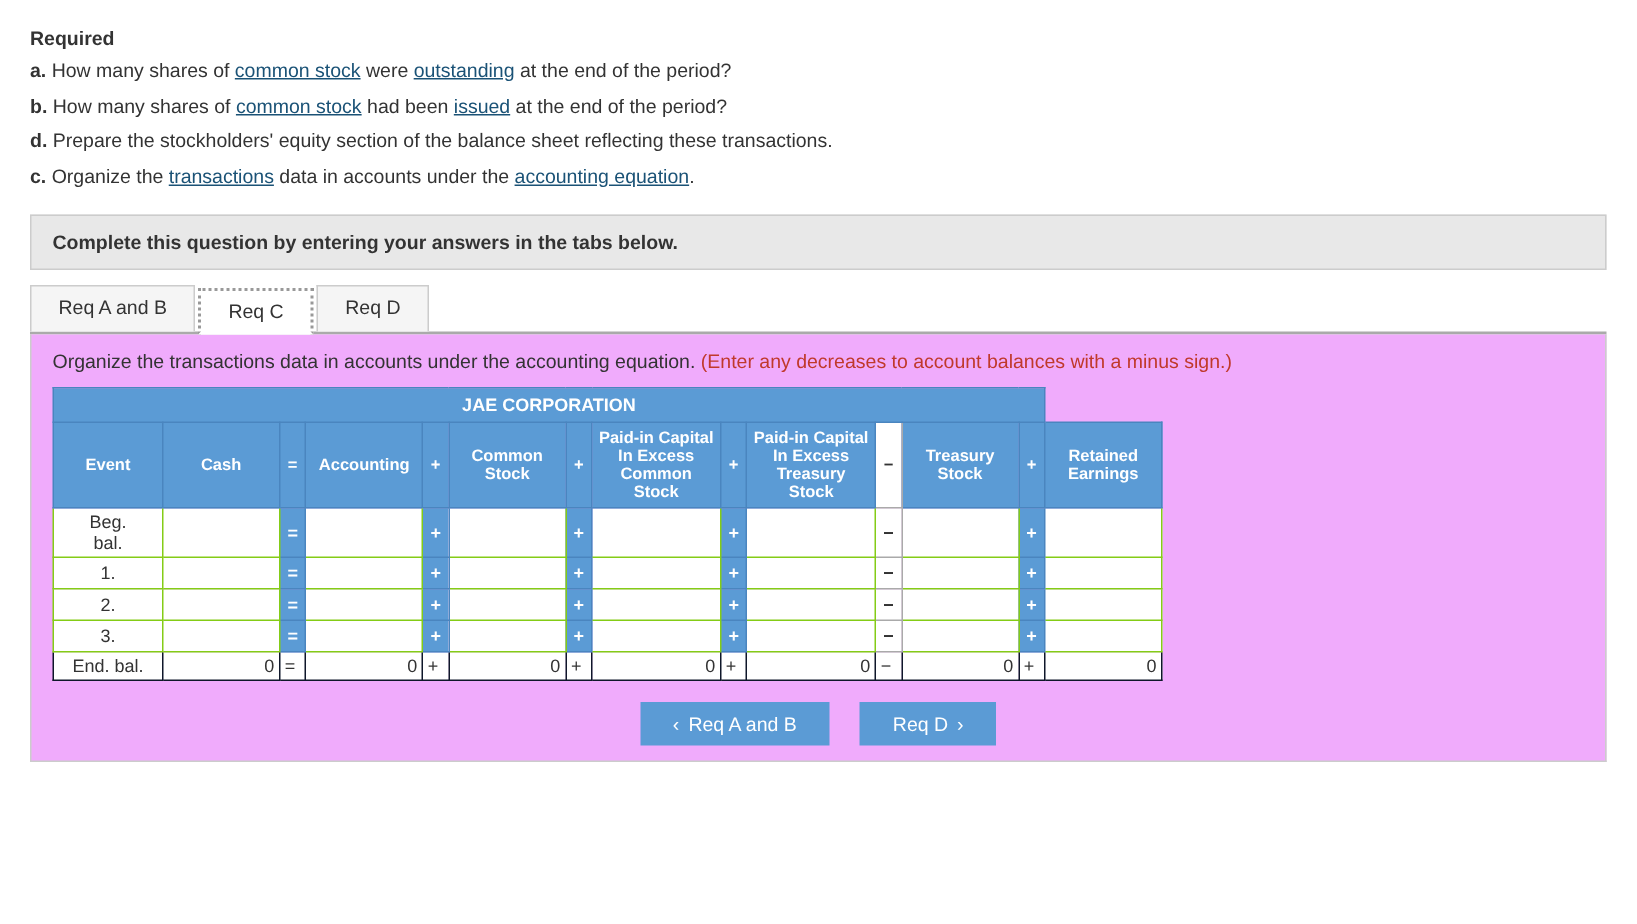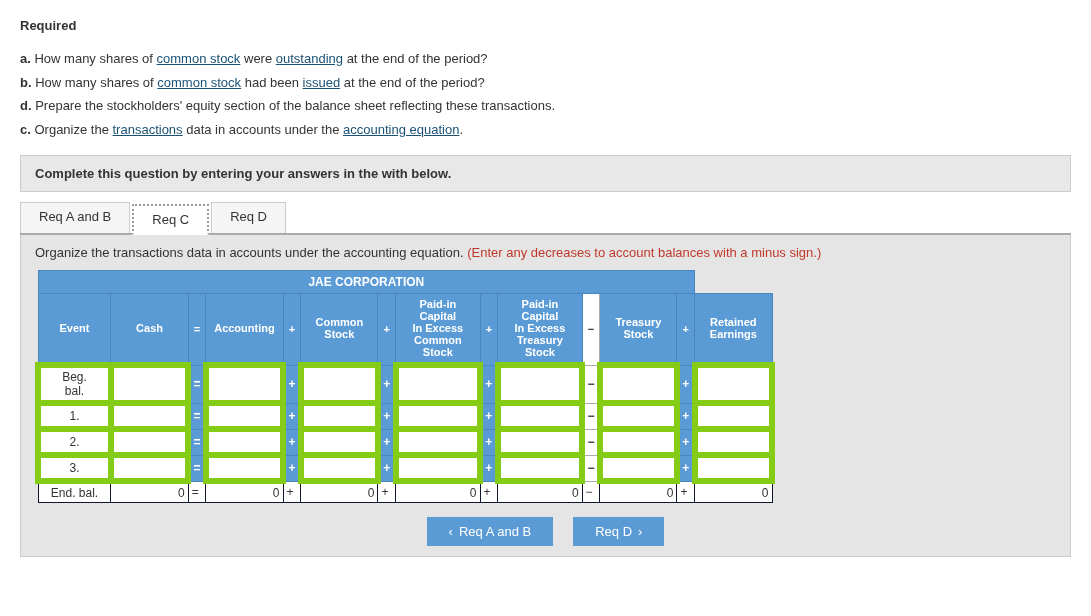--- a/index.html
+++ b/index.html
@@ -11,21 +11,21 @@
       width: 1091px;
       min-height: 616px;
     }
 
     .main-content {
       padding: 18px 20px 10px 20px;
     }
 
     .required-title {
       font-weight: bold;
-      margin-bottom: 16px;
+      margin-bottom: 4px;
     }
 
     .instructions p {
       margin-bottom: 4px;
       line-height: 1.5;
     }
 
     .instructions .label {
       font-weight: bold;
     }
@@ -67,21 +67,21 @@
       position: relative;
       top: 2px;
       border: 2px dotted #999;
       border-bottom: 2px solid #fff;
     }
 
     .tab-content {
       border: 1px solid #ccc;
       border-top: none;
       padding: 10px 14px;
-      background: #e5e5e5;
+      background: #f0abfc;
     }
 
     .instruction-line {
       font-size: 13px;
       margin-bottom: 10px;
     }
 
     .instruction-line .orange {
       color: #c0392b;
     }
@@ -112,21 +112,21 @@
       color: #fff;
       text-align: center;
       font-weight: bold;
       padding: 4px 4px;
       border: 1px solid #4a85bf;
       font-size: 11px;
       vertical-align: middle;
     }
 
     .data-row td {
-      border: 6px solid #84cc16;
+      border: 1px solid #84cc16;
       padding: 2px 16px;
       vertical-align: middle;
       background: #fff;
     }
 
     .data-row td.label-cell {
       text-align: center;
       background: #fff;
       font-size: 12px;
       min-width: 50px;
@@ -213,21 +213,21 @@
   <div>
     <div class="required-title">Required</div>
     <div class="instructions">
       <p><span class="label">a.</span> How many shares of <span class="link-blue">common stock</span> were <span class="link-blue">outstanding</span> at the end of the period?</p>
       <p><span class="label">b.</span> How many shares of <span class="link-blue">common stock</span> had been <span class="link-blue">issued</span> at the end of the period?</p>
       <p><span class="label">d.</span> Prepare the stockholders' equity section of the balance sheet reflecting these transactions.</p>
       <p><span class="label">c.</span> Organize the <span class="link-blue">transactions</span> data in accounts under the <span class="link-blue">accounting equation</span>.</p>
     </div>
   </div>
 
-  <div class="complete-box">Complete this question by entering your answers in the with below.</div>
+  <div class="complete-box">Complete this question by entering your answers in the tabs below.</div>
 
   <div class="tabs-row">
     <div class="tab">Req A and B</div>
     <div class="tab active">Req C</div>
     <div class="tab">Req D</div>
   </div>
 
   <div class="tab-content">
     <div class="instruction-line">
       Organize the transactions data in accounts under the accounting equation.

